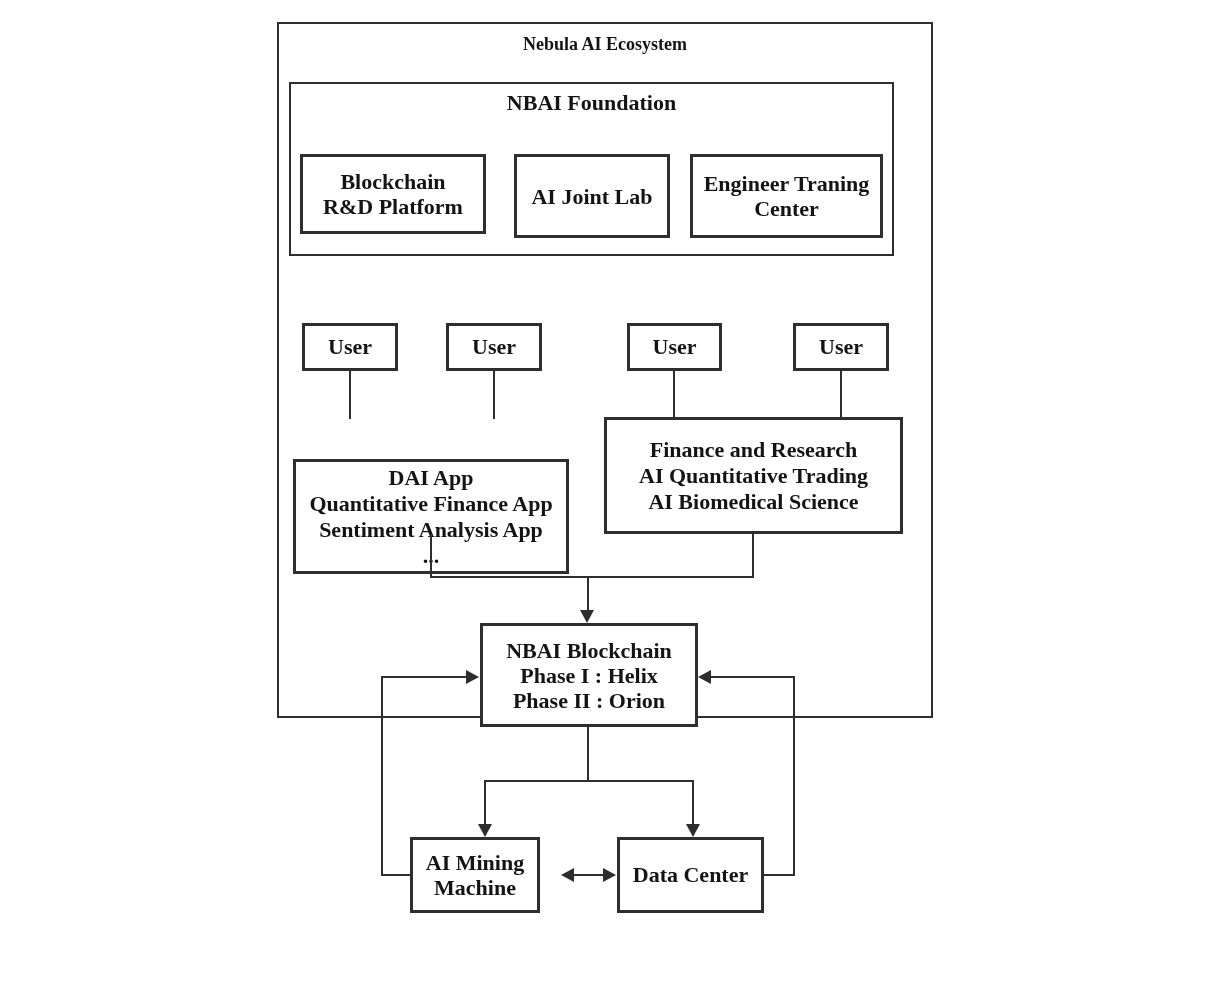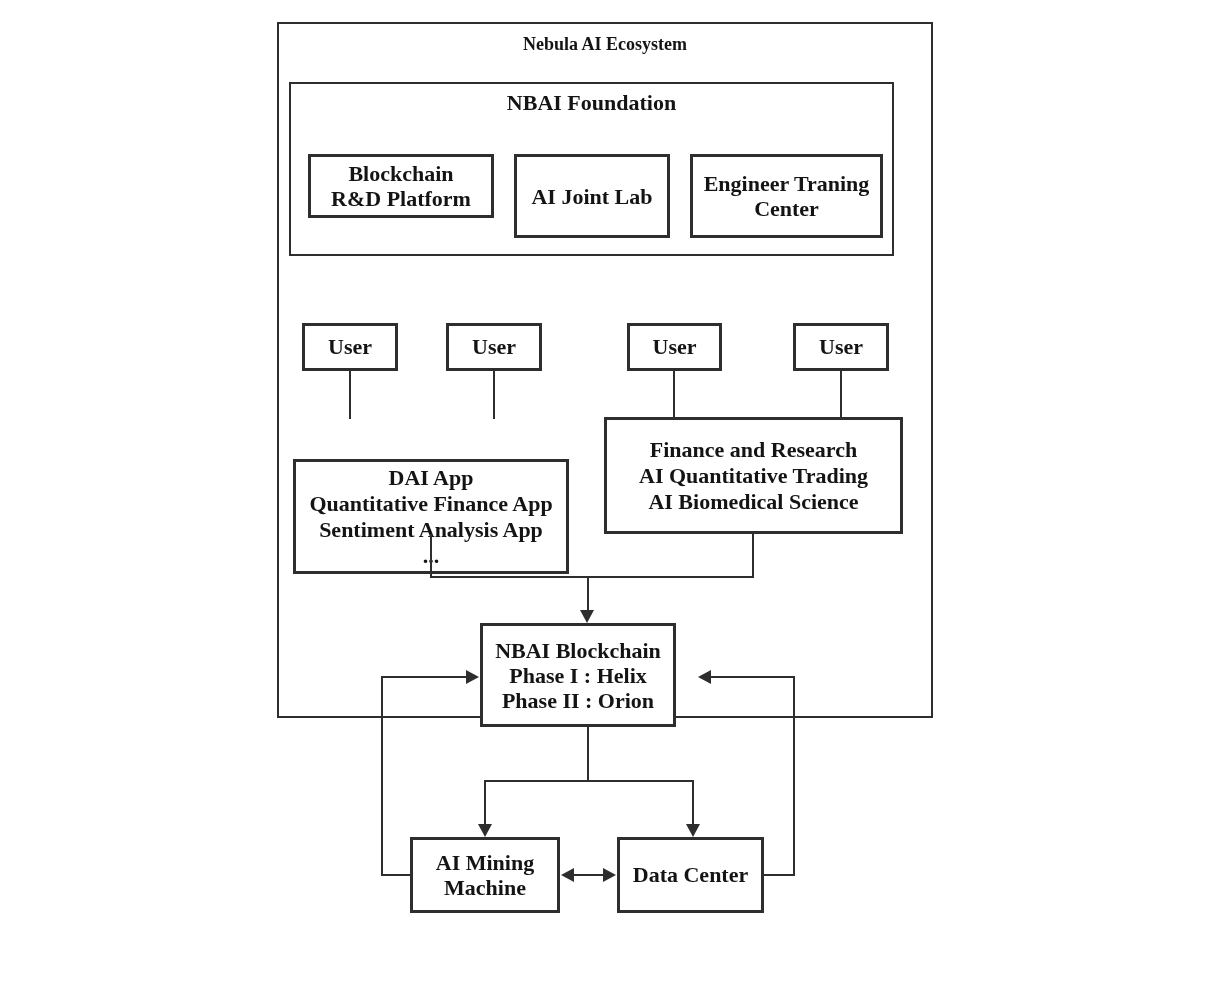--- a/index.html
+++ b/index.html
@@ -42,21 +42,21 @@
 <div class="canvas">
 
   <div class="abs frame" style="left:277px; top:22px; width:656px; height:696px;">
     <div class="frame-header fs18" style="height:41px;">Nebula AI Ecosystem</div>
   </div>
 
   <div class="abs frame" style="left:289px; top:82px; width:605px; height:174px;">
     <div class="frame-header fs16" style="height:38px;">NBAI Foundation</div>
   </div>
 
-  <div class="abs box fs16 lh25" style="left:300px; top:154px; width:186px; height:64px;margin-left:8px;">
+  <div class="abs box fs16 lh25" style="left:300px; top:154px; width:186px; height:80px;">
     <div>Blockchain</div>
     <div>R&amp;D Platform</div>
   </div>
   <div class="abs box fs16 lh25" style="left:514px; top:154px; width:156px; height:84px;">
     <div>AI Joint Lab</div>
   </div>
   <div class="abs box fs16 lh25" style="left:690px; top:154px; width:193px; height:84px;align-items:center;">
     <div>Engineer Traning</div>
     <div>Center</div>
   </div>
@@ -91,34 +91,34 @@
     <div>AI Quantitative Trading</div>
     <div>AI Biomedical Science</div>
   </div>
 
   <div class="abs vline" style="left:430px; top:534px; width:2px; height:44px;"></div>
   <div class="abs vline" style="left:752px; top:534px; width:2px; height:44px;"></div>
   <div class="abs hline" style="left:430px; top:576px; width:324px; height:2px;"></div>
   <div class="abs vline" style="left:587px; top:576px; width:2px; height:35px;"></div>
   <div class="abs arr arr-down" style="left:580px; top:610px;"></div>
 
-  <div class="abs box fs16 lh25" style="left:480px; top:623px; width:196px; height:104px;">
+  <div class="abs box fs16 lh25" style="left:480px; top:623px; width:218px; height:104px;">
     <div>NBAI Blockchain</div>
     <div>Phase I : Helix</div>
     <div>Phase II : Orion</div>
   </div>
 
   <div class="abs vline" style="left:587px; top:727px; width:2px; height:55px;"></div>
   <div class="abs hline" style="left:484px; top:780px; width:210px; height:2px;"></div>
   <div class="abs vline" style="left:484px; top:780px; width:2px; height:44px;"></div>
   <div class="abs arr arr-down" style="left:478px; top:824px;"></div>
   <div class="abs vline" style="left:692px; top:780px; width:2px; height:44px;"></div>
   <div class="abs arr arr-down" style="left:686px; top:824px;"></div>
 
-  <div class="abs box fs16 lh25" style="left:410px; top:837px; width:150px; height:76px;">
+  <div class="abs box fs16 lh25" style="left:410px; top:837px; width:130px; height:76px;">
     <div>AI Mining</div>
     <div>Machine</div>
   </div>
 
   <div class="abs box fs16" style="left:617px; top:837px; width:147px; height:76px;">
     <div>Data Center</div>
   </div>
 
   <div class="abs arr arr-left" style="left:561px; top:868px;"></div>
   <div class="abs hline" style="left:572px; top:874px; width:32px; height:2px;"></div>

